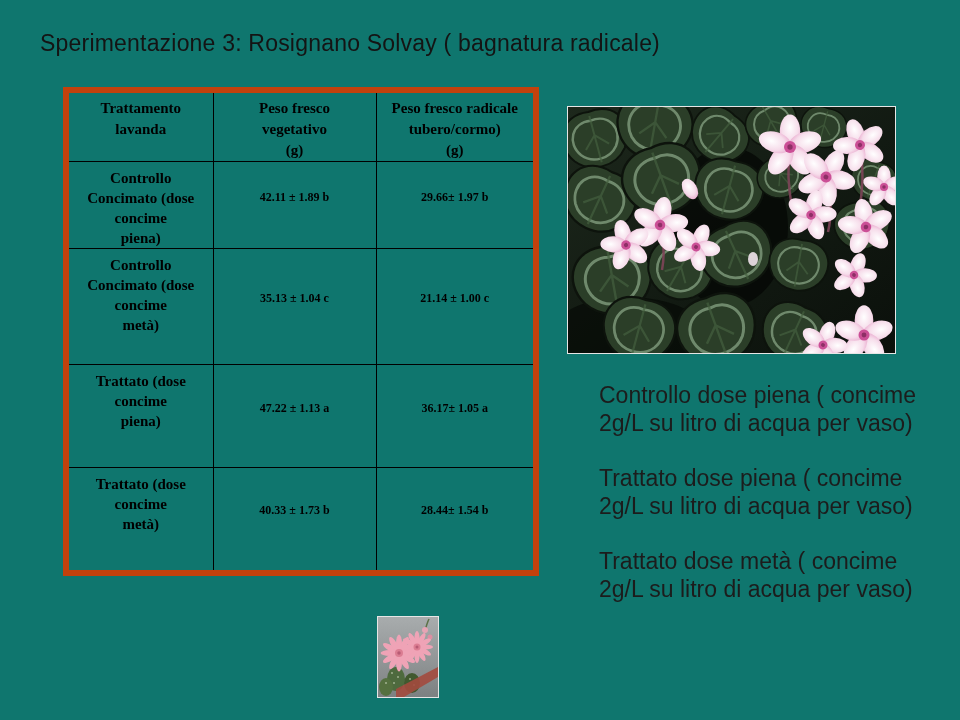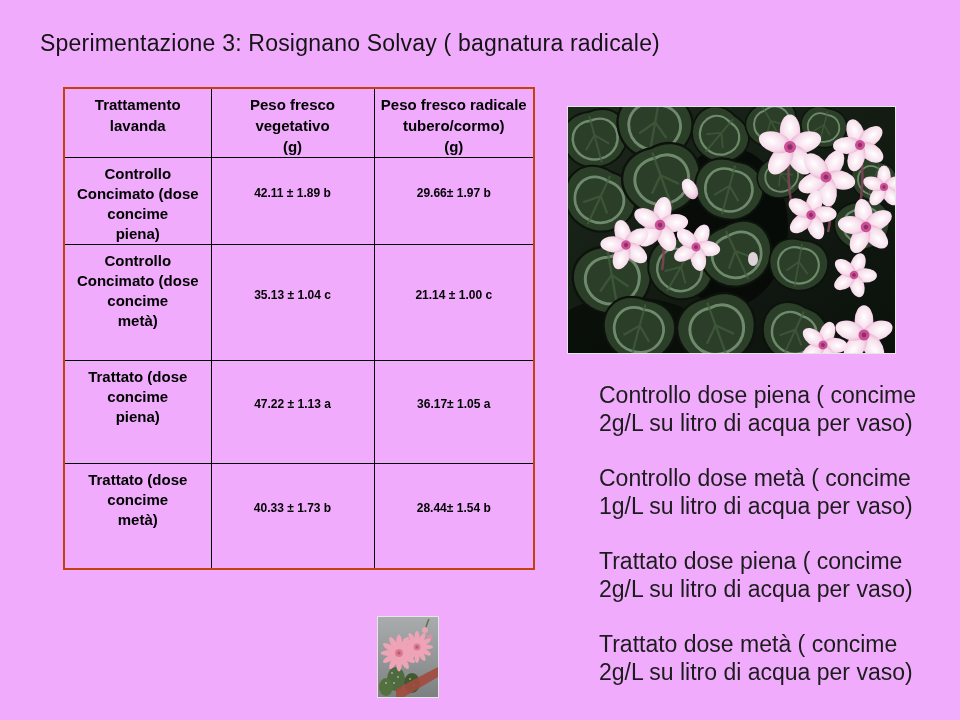--- a/index.html
+++ b/index.html
@@ -1,29 +1,29 @@
 <!DOCTYPE html>
 <html><head>
 <meta charset="utf-8">
 <style>
   html,body{margin:0;padding:0;background:#ffffff;}
   .slide{
-    position:relative;width:960px;height:720px;background:#f0abfc;
+    position:relative;width:960px;height:720px;background:#0f766e;
     font-family:"Liberation Sans",sans-serif;color:#1a1a1a;overflow:hidden;
   }
   .title{
     position:absolute;left:40px;top:30px;margin:0;
     font-size:23px;font-weight:400;letter-spacing:.2px;color:#141414;
   }
   
   .data-table{
     position:absolute;left:63px;top:87px;width:470px;
     border-collapse:collapse;table-layout:fixed;
-    font-family:Liberation Sans, sans-serif;font-weight:700;color:#000;
-    border:2px solid #c2410c;
+    font-family:Liberation Serif, serif;font-weight:700;color:#000;
+    border:6px solid #c2410c;
   }
   .data-table th,.data-table td{
     border:1px solid #000;text-align:center;white-space:pre-line;padding:0;
   }
   .data-table th{font-size:15px;line-height:21px;vertical-align:top;padding-top:5px;}
   .data-table td.treat{font-size:15px;line-height:20px;vertical-align:top;padding-top:6px;}
   .data-table td.num{font-size:12px;vertical-align:middle;padding-bottom:16px;}
   tr.rh{height:67px;} tr.r1{height:87px;} tr.r2{height:116px;} tr.r3{height:103px;} tr.r4{height:105px;}
   
   .photo-main{position:absolute;left:568px;top:107px;width:327px;height:246px;outline:1px solid #e6e6e6;}
@@ -170,22 +170,20 @@
 
       <use href="#flower" transform="translate(296,228) scale(1.1)"></use>
       <use href="#flower" transform="translate(255,238) rotate(20) scale(0.9)"></use>
       <ellipse cx="185" cy="152" rx="5" ry="7" fill="#f1e3ec" opacity="0.9"></ellipse>
     </svg>
   </div>
 
   <div class="legend">
     <p>Controllo dose piena ( concime
 2g/L su litro di acqua per vaso)</p>
-    <p>Controllo dose metà ( concime
-1g/L su litro di acqua per vaso)</p>
     <p>Trattato dose piena ( concime
 2g/L su litro di acqua per vaso)</p>
     <p>Trattato dose metà ( concime
 2g/L su litro di acqua per vaso)</p>
   </div>
 
 
   <div class="photo-small">
     <svg viewBox="0 0 60 80" width="60" height="80" aria-hidden="true">
       <defs>

